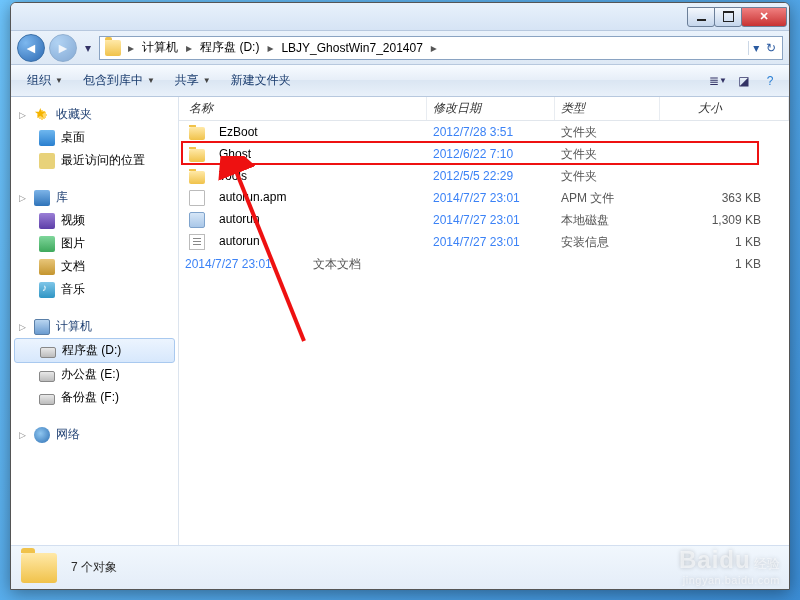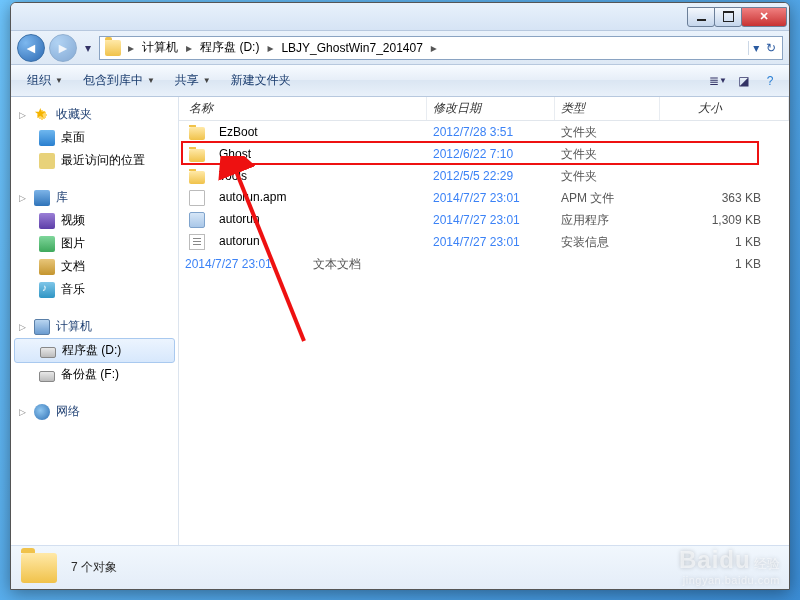--- a/index.html
+++ b/index.html
@@ -207,20 +207,24 @@
             <span class="caret">▷</span>
             <span class="ico computer"></span>
             <span>计算机</span>
           </div>
         <div class="side-item selected">
             <span class="ico drive"></span>
             <span>程序盘 (D:)</span>
           </div>
         <div class="side-item">
             <span class="ico drive"></span>
+            <span>办公盘 (E:)</span>
+          </div>
+        <div class="side-item">
+            <span class="ico drive"></span>
             <span>备份盘 (F:)</span>
           </div>
       </div>
       <div class="side-group">
         <div class="side-head">
             <span class="caret">▷</span>
             <span class="ico net"></span>
             <span>网络</span>
           </div>
       </div>
@@ -269,21 +273,21 @@
           <div class="cell date">2014/7/27 23:01</div>
             <div class="cell type">APM 文件</div>
             <div class="cell size">363 KB</div>
         </div>
         <div class="row">
           <div class="cell name">
               <span class="ico exe"></span>
               <span>autorun</span>
             </div>
           <div class="cell date">2014/7/27 23:01</div>
-            <div class="cell type">应用程序</div>
+            <div class="cell type">本地磁盘</div>
             <div class="cell size">1,309 KB</div>
         </div>
         <div class="row">
           <div class="cell name">
               <span class="ico inf"></span>
               <span>autorun</span>
             </div>
           <div class="cell date">2014/7/27 23:01</div>
             <div class="cell type">安装信息</div>
             <div class="cell size">1 KB</div>

